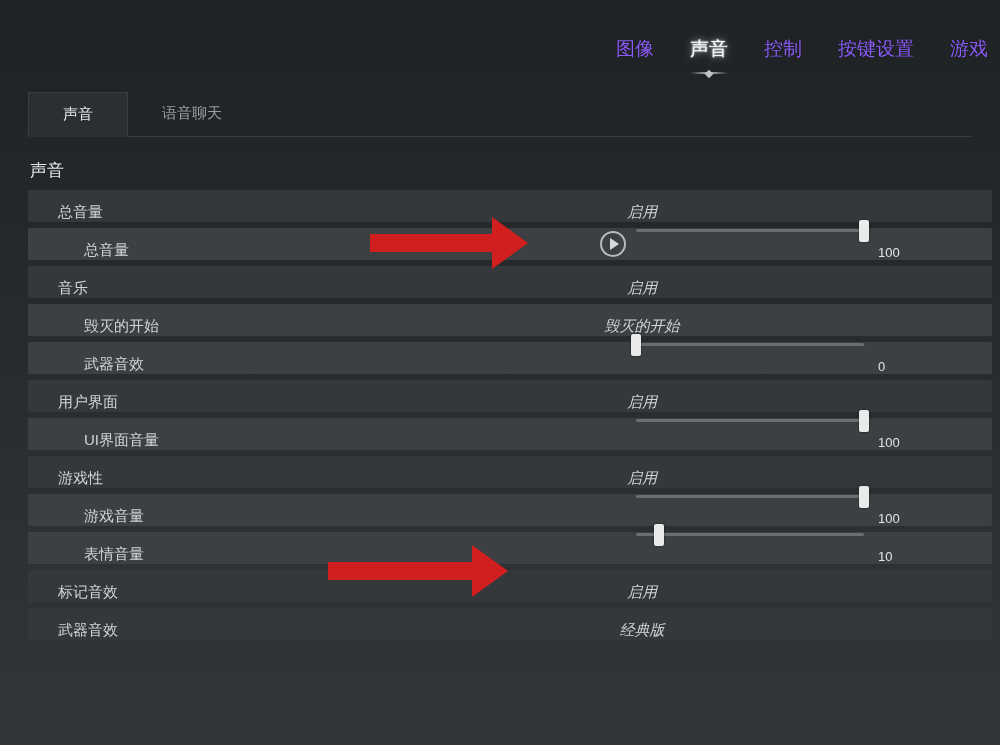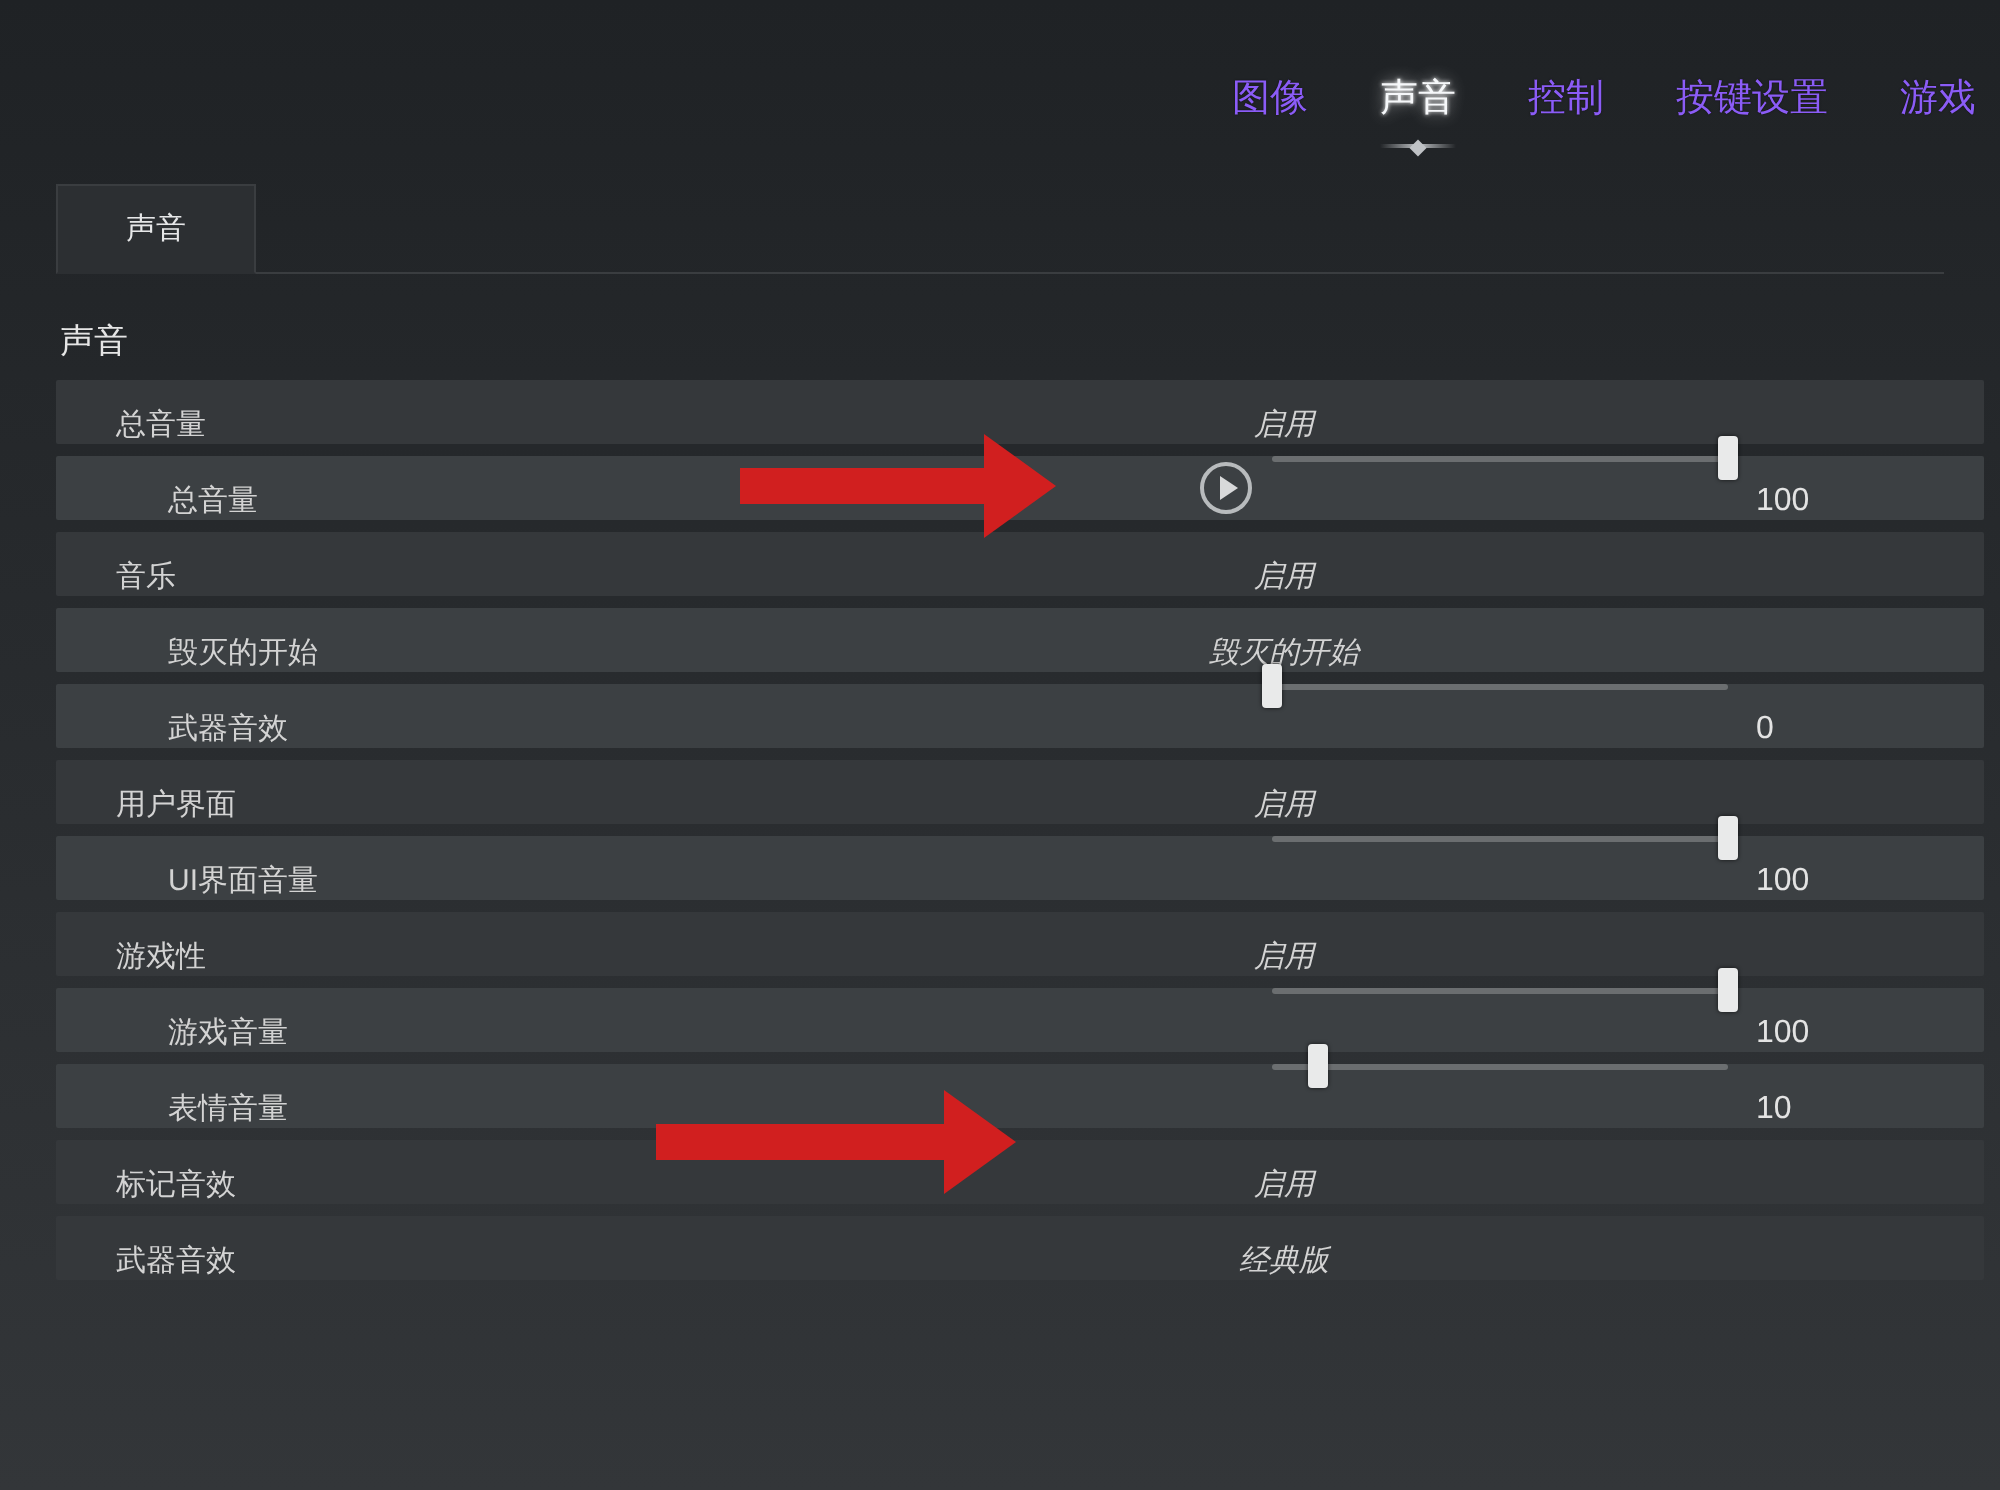--- a/index.html
+++ b/index.html
@@ -113,21 +113,21 @@
     .thumb{
       position:absolute;
       top:50%;
       width:10px;height:22px;
       background:#e9eaea;
       transform:translate(-50%,-50%);
       border-radius:2px;
       box-shadow:0 0 2px #000a;
     }
     .value{
-      width:36px;text-align:left;font-size:16px;color:#e3e3e3;margin-top:44px;
+      width:36px;text-align:left;font-size:13px;color:#e3e3e3;margin-top:44px;
     }
     .play-icon{
       position:absolute;left:572px;top:50%;transform:translateY(-50%);
       width:26px;height:26px;border:2px solid #b8bbbd;border-radius:50%;
       display:flex;align-items:center;justify-content:center;
       cursor:pointer;
     }
     .play-icon::after{
       content:"";display:block;width:0;height:0;
       border-top:6px solid transparent;
@@ -162,20 +162,21 @@
     <span>声音</span>
     <span class="diamond-dot"></span>
   </div>
   <div class="nav-item">控制</div>
   <div class="nav-item">按键设置</div>
   <div class="nav-item" style="margin-right:-6px;">游戏</div>
 </div>
 
 <div class="sub-tab-wrap">
   <div class="sub-tab active">声音</div>
+  <div class="sub-tab">语音聊天</div>
 </div>
 
 <div class="content">
   <div class="section-title">声音</div>
 
   <div class="rows">
 
     <div class="row header indent-1">
       <span class="label">总音量</span>
       <span class="right-center">启用</span>

